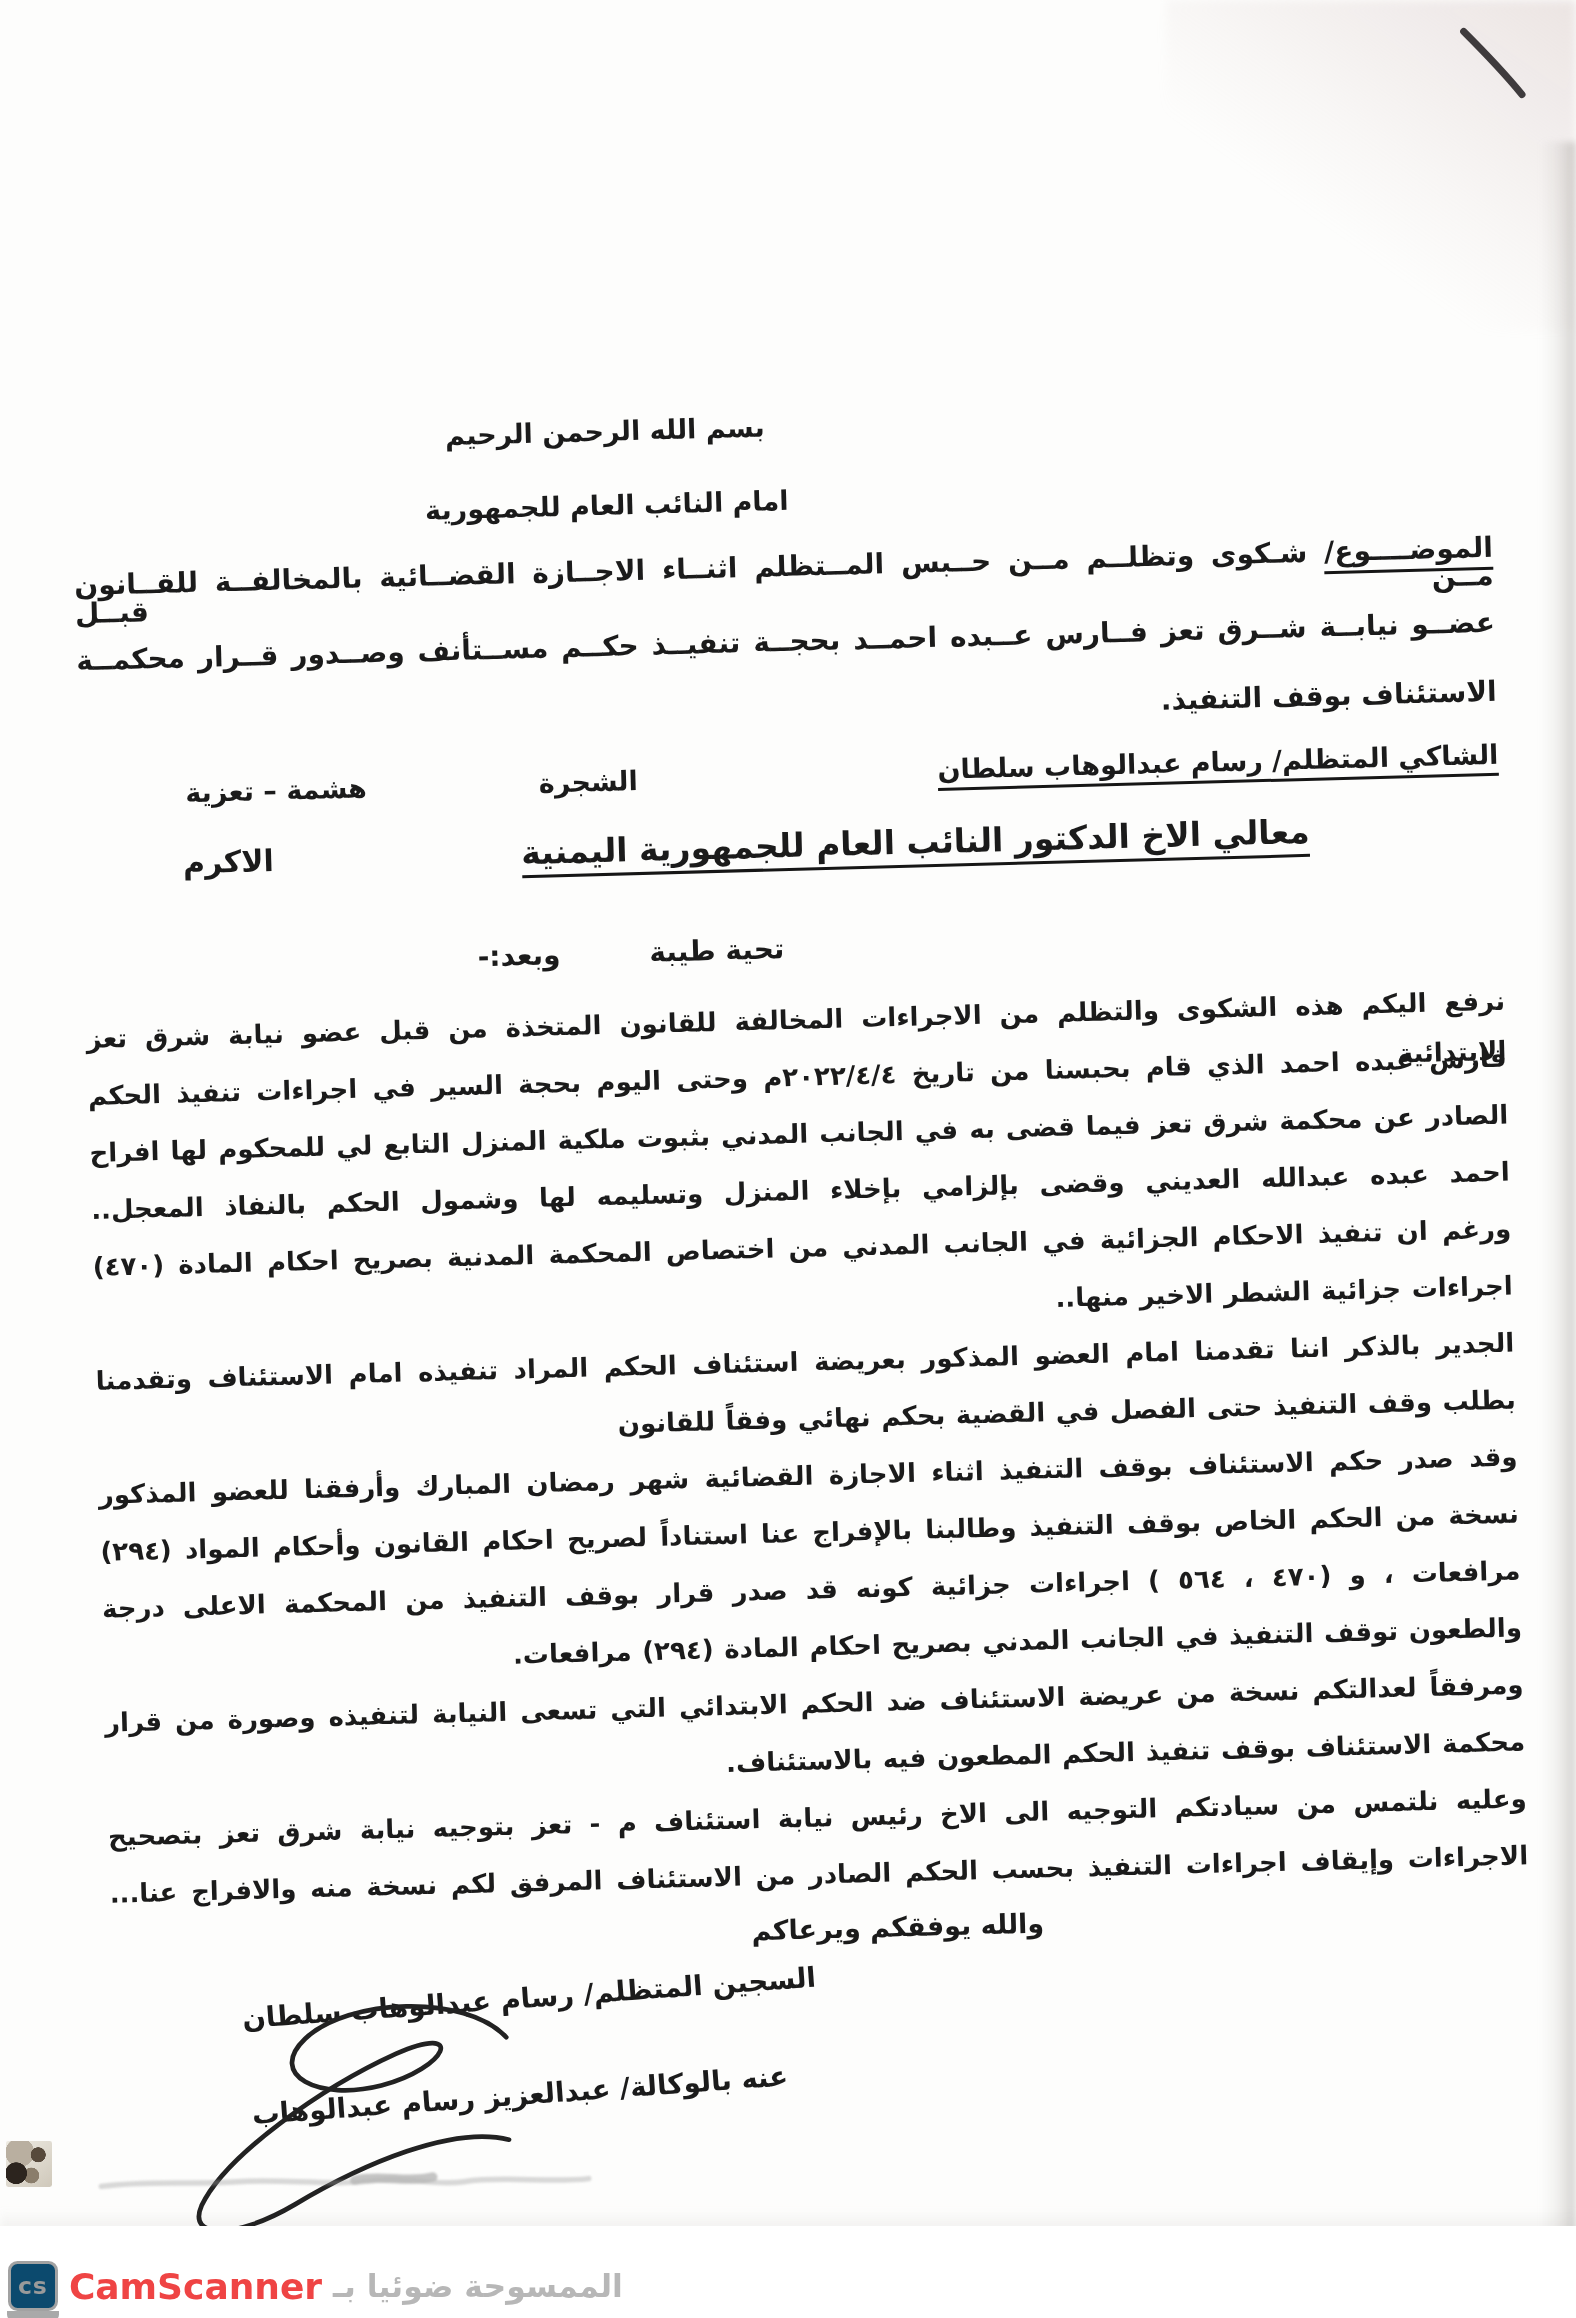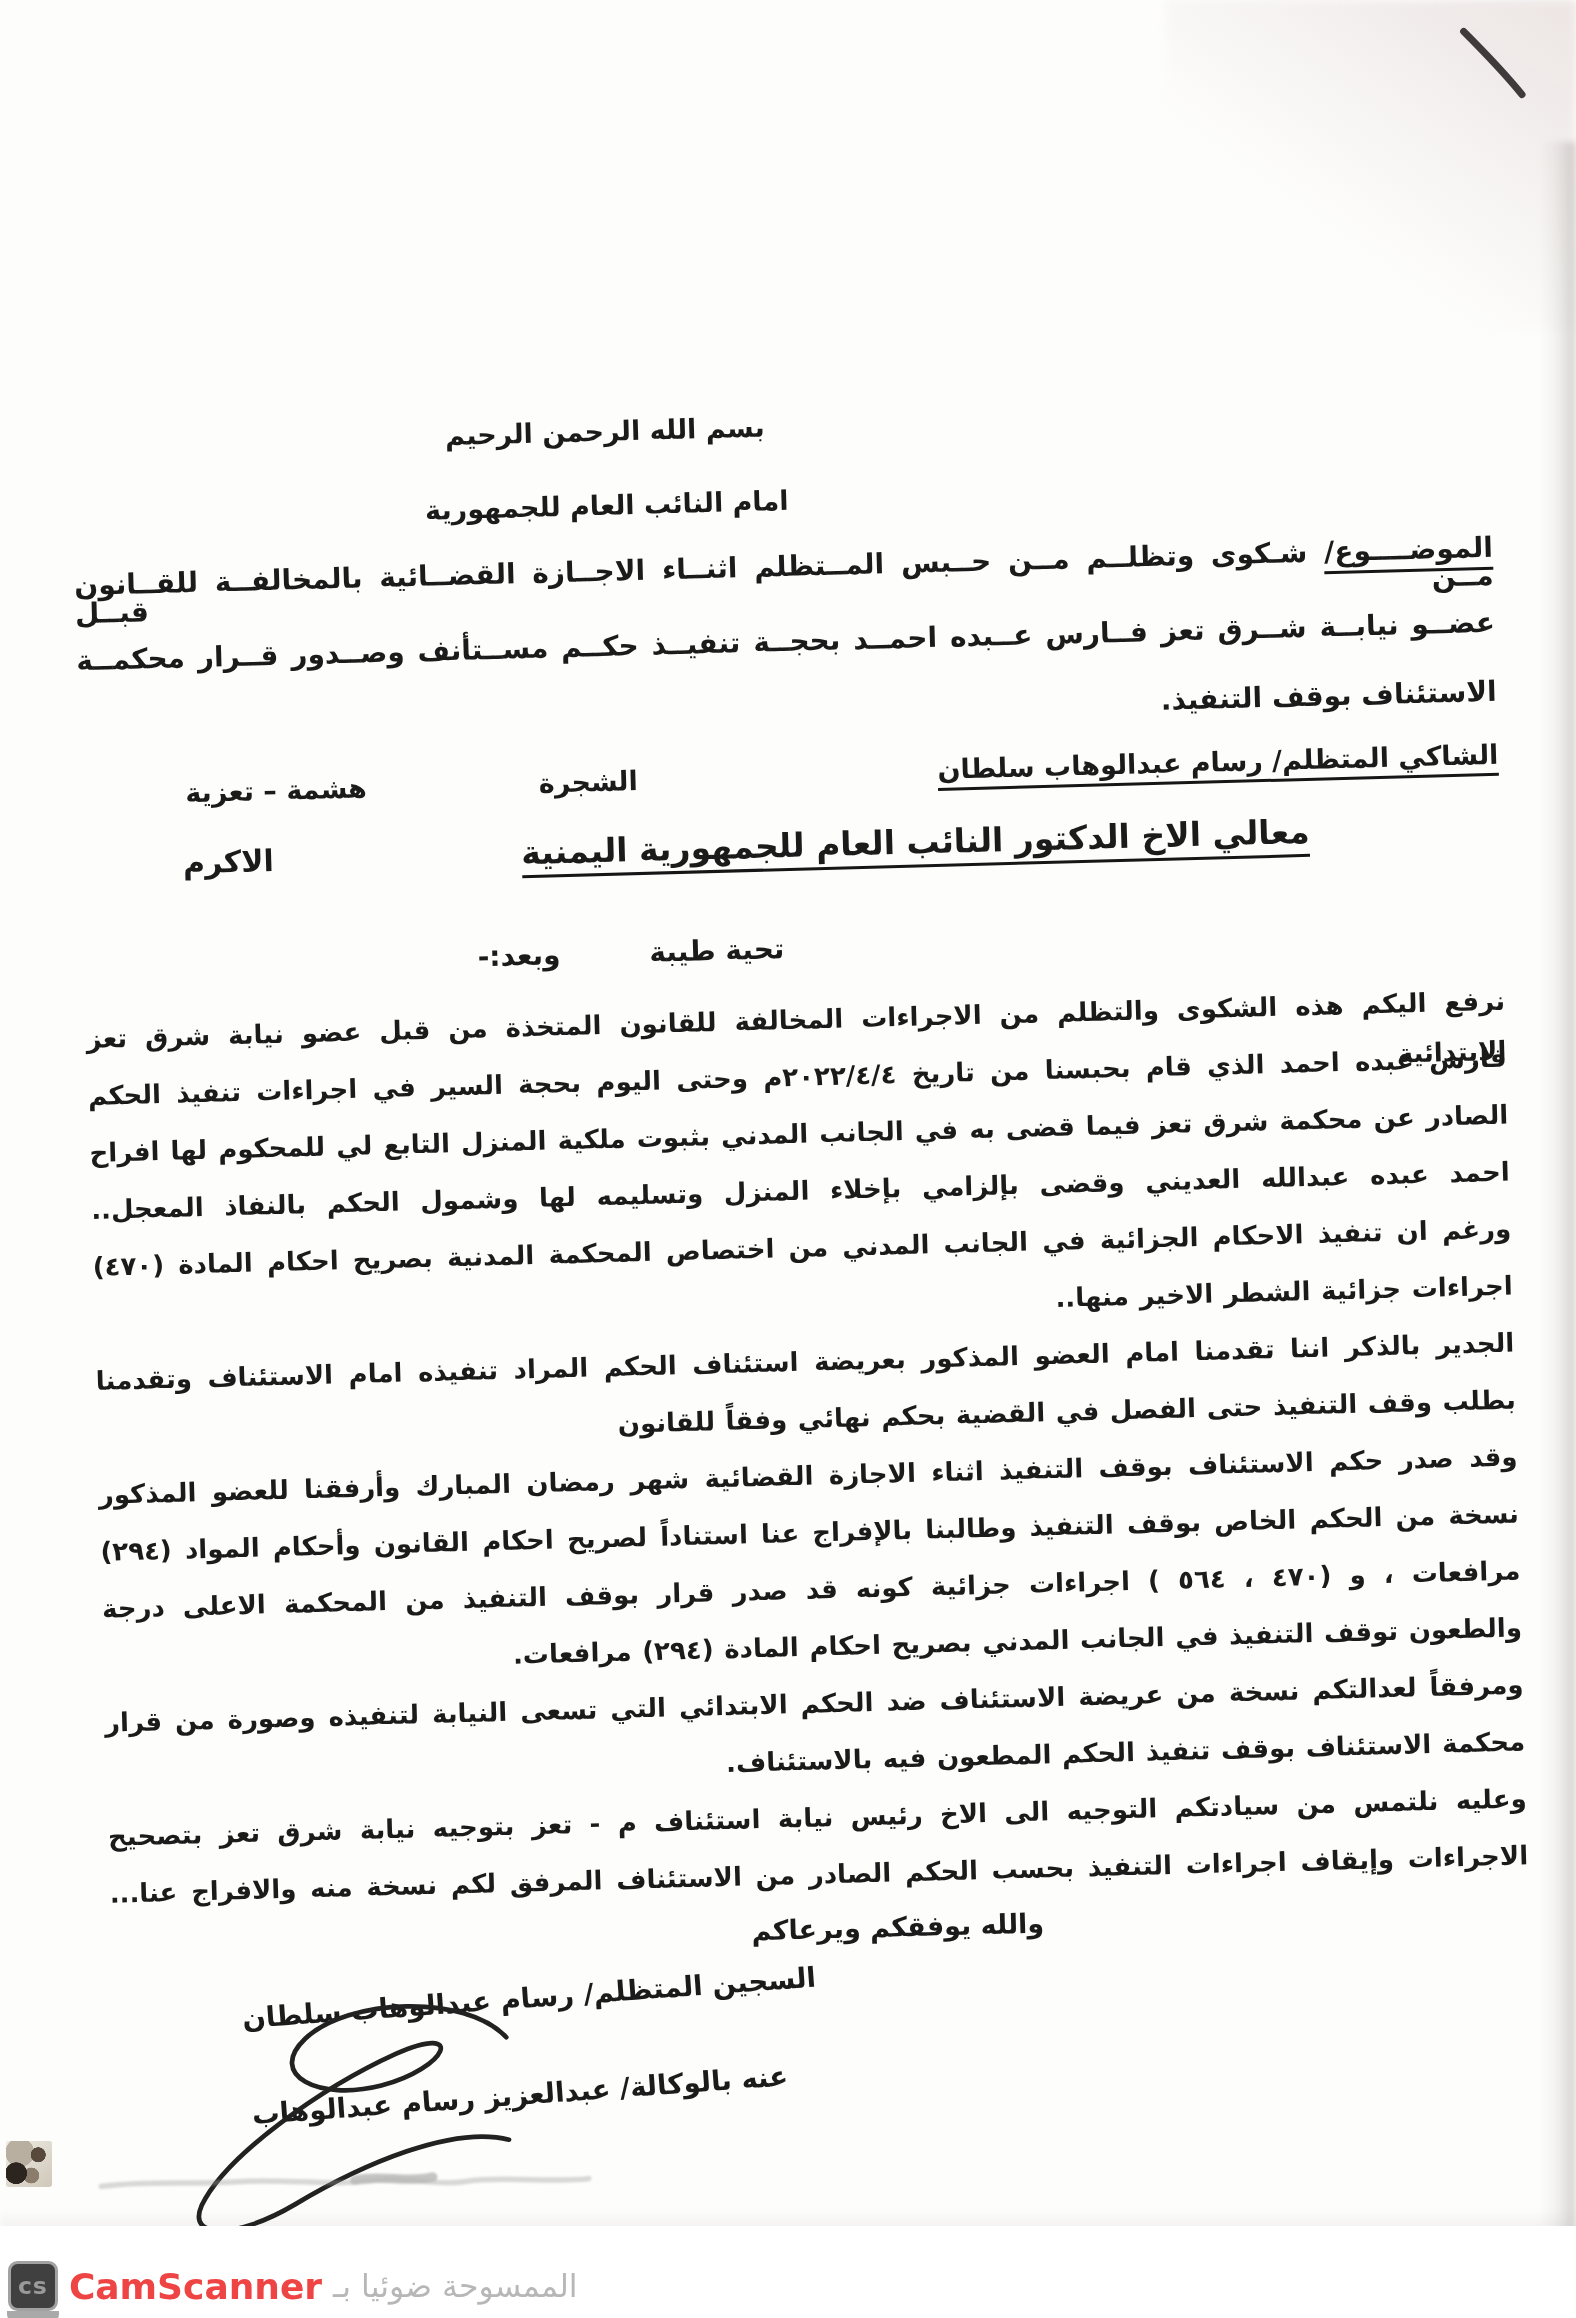--- a/index.html
+++ b/index.html
@@ -68,28 +68,28 @@
       linear-gradient(140deg,#efece4,#cfc8ba);
   }
   .smudge{position:absolute;left:95px;top:-63px;opacity:.55;filter:blur(1.3px);}
   .wm-row{
     position:absolute;left:7.9px;bottom:7.9px;display:flex;align-items:center;gap:11px;
     direction:ltr;
   }
   .cs-logo{
     position:relative;width:44px;height:44px;border:3.9px solid #a2a2a2;border-radius:9.5px;
     display:flex;align-items:center;justify-content:center;
-    color:#9a9a9a;font-size:23.6px;font-weight:700;letter-spacing:0.8px;background:#404040;
+    color:#9a9a9a;font-size:23.6px;font-weight:700;letter-spacing:0.8px;background:#0c4a6e;
   }
   .cs-logo .base{
     position:absolute;left:-3.9px;bottom:-12.6px;width:52px;height:9.5px;background:#a9a9a9;
     border-radius:0 0 6.3px 6.3px;
   }
   .wm-text{color:#ef4444;font-size:36px;font-weight:700;letter-spacing:0px;}
-  .wm-ar{color:#b7b7b7;font-size:31.5px;font-weight:400;direction:rtl;margin-right:4.7px;}
+  .wm-ar{color:#b7b7b7;font-size:31.5px;font-weight:700;direction:rtl;margin-right:4.7px;}
 </style>
 </head>
 <body>
 
 <div class="page">
 
   <div class="shadow-corner-tr"></div>
   <div class="shadow-right"></div>
   <div class="shadow-bottom"></div>
 

